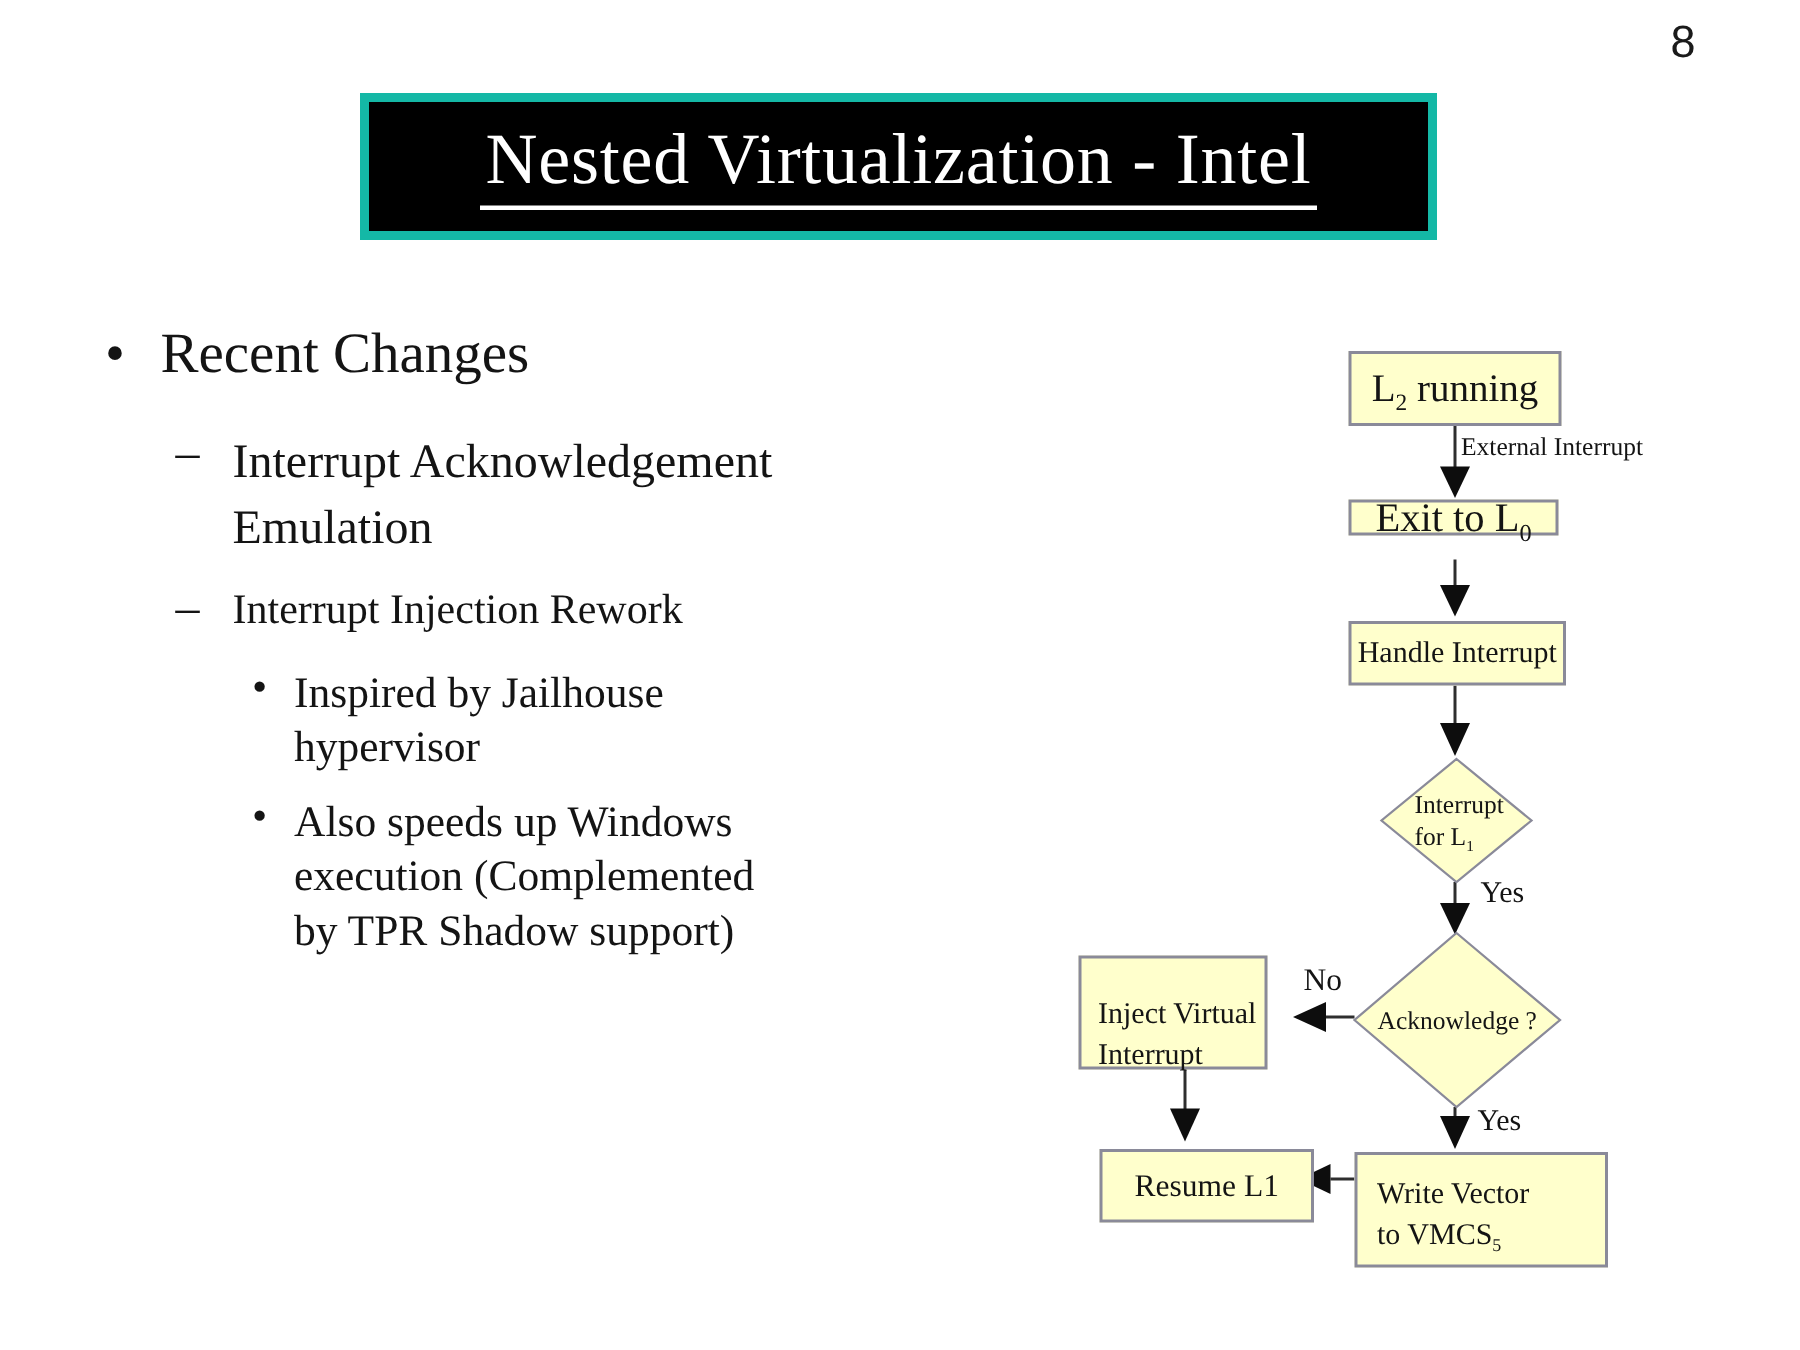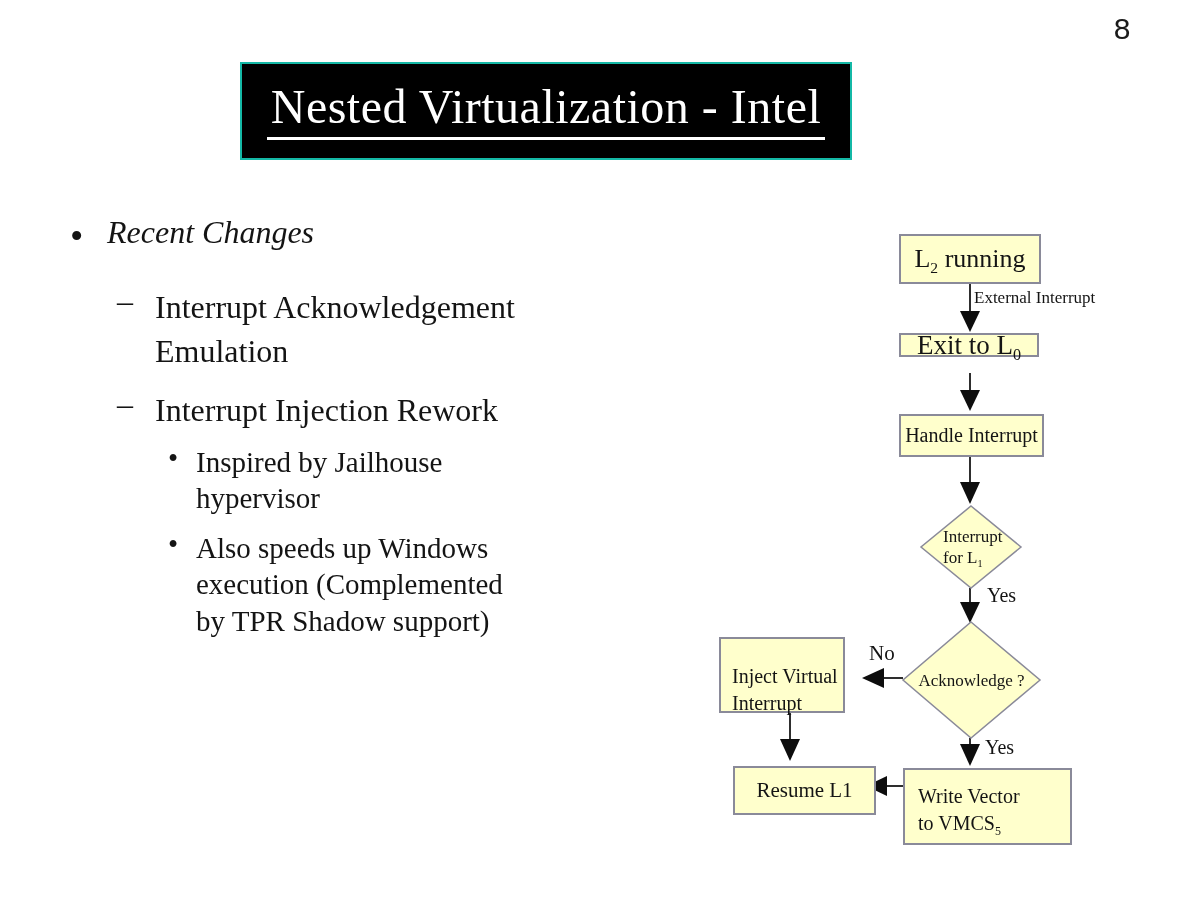--- a/index.html
+++ b/index.html
@@ -7,35 +7,35 @@
     width:1200px;height:900px;background:#ffffff;position:relative;
     font-family:"Liberation Serif", serif;color:#141414;overflow:hidden;
   }
   .abs{position:absolute;}
 
   
   .page-num{left:1100px;top:12px;width:44px;text-align:center;
     font-family:"Liberation Sans", sans-serif;font-size:30px;color:#1a1a1a;}
 
   
-  .title-bar{left:240px;top:62px;width:612px;height:98px;background:var(--title-bg,#000);
-    border:2px solid #14b8a6;box-sizing:border-box;
+  .title-bar{left:240px;top:62px;width:718px;height:98px;background:var(--title-bg,#000);
+    border:6px solid #14b8a6;box-sizing:border-box;
     display:flex;align-items:center;justify-content:center;}
   .title-text{color:var(--title-fg,#fff);font-size:48px;letter-spacing:0.5px;
     border-bottom:3px solid currentColor;padding:0 4px 5px 4px;line-height:1.05;}
 
   
   .marker{color:#141414;}
   .o-text{color:#141414;}
   .item1-marker{left:70px;top:214px;font-size:38px;}
-  .item1-text{left:107px;top:214px;font-size:32px;white-space:nowrap;font-style:italic;}
+  .item1-text{left:107px;top:214px;font-size:38px;white-space:nowrap;}
   .item2-marker{left:117px;top:283px;font-size:32px;}
   .item2-text{left:155px;top:285px;font-size:32px;width:470px;line-height:1.38;}
   .item3-marker{left:117px;top:386px;font-size:32px;}
-  .item3-text{left:155px;top:388px;font-size:32px;width:470px;line-height:1.38;}
+  .item3-text{left:155px;top:388px;font-size:28px;width:470px;line-height:1.38;}
   .item4-marker{left:168px;top:442px;font-size:29px;}
   .item4-text{left:196px;top:444px;font-size:29px;width:340px;line-height:1.25;}
   .item5-marker{left:168px;top:528px;font-size:29px;}
   .item5-text{left:196px;top:530px;font-size:29px;width:340px;line-height:1.25;}
 
   
   .fc-svg{left:0;top:0;pointer-events:none;}
   .fnode{background:var(--node-fill,#ffffcc);border:2px solid var(--node-border,#8a8a99);
     box-sizing:border-box;}
   .fnode.center{display:flex;align-items:center;justify-content:center;text-align:center;font-family:Liberation Serif, serif;}

